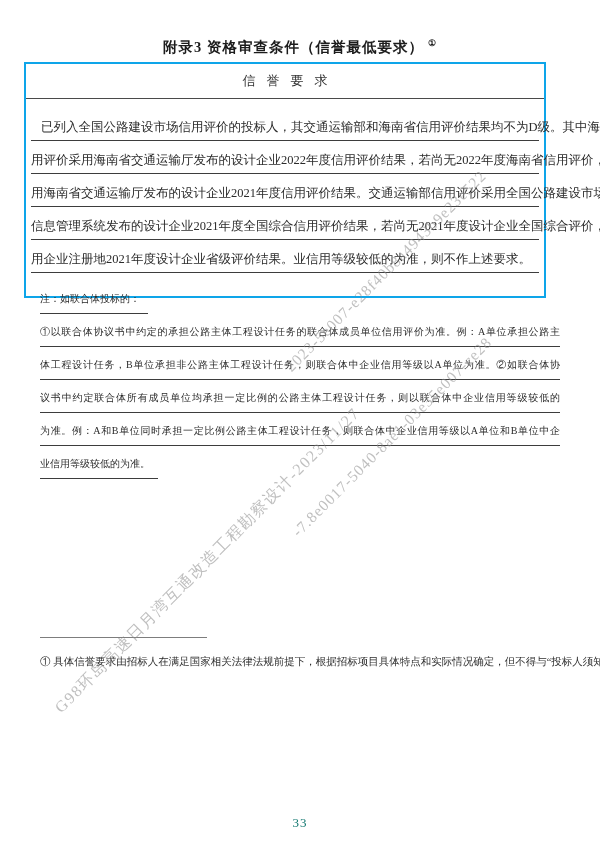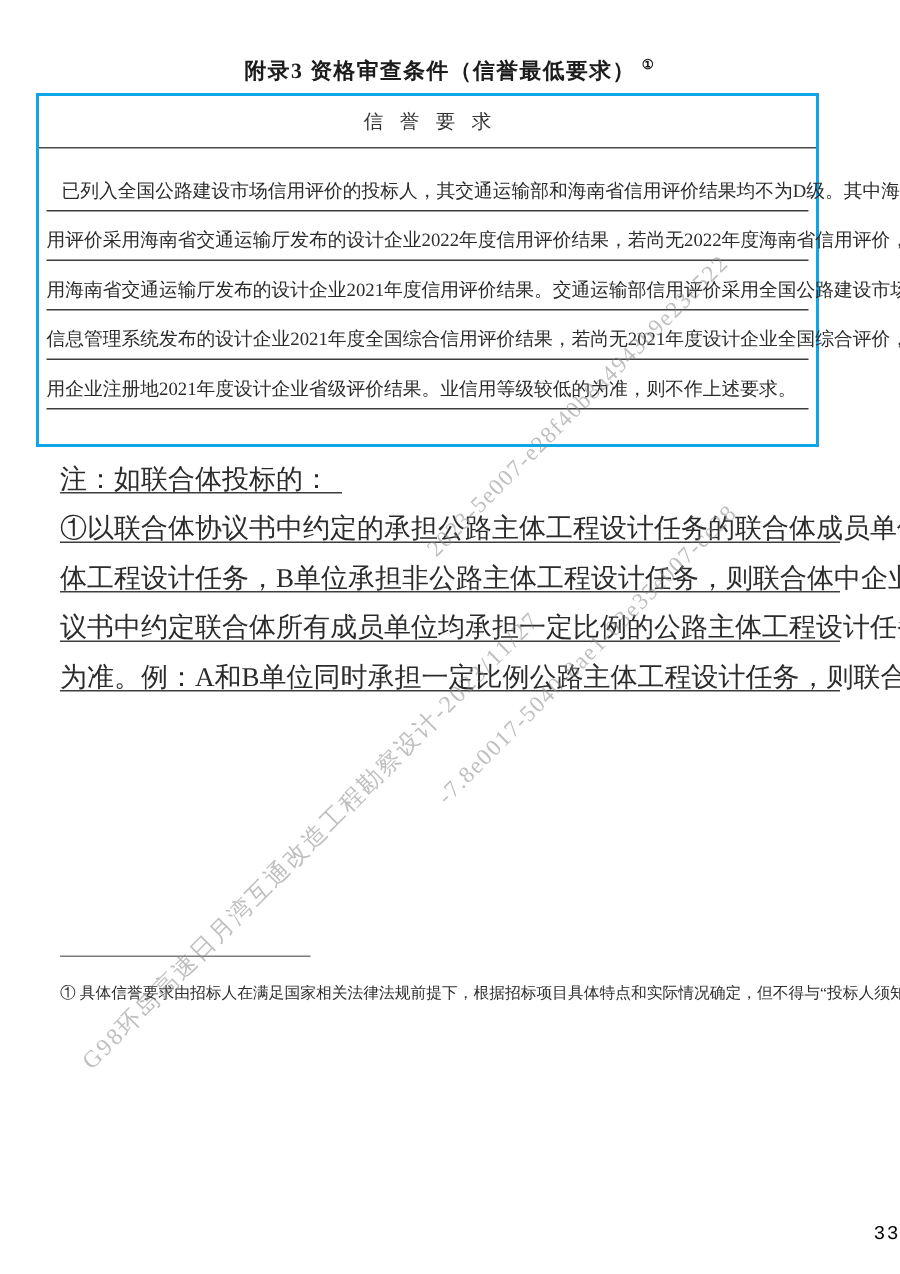--- a/index.html
+++ b/index.html
@@ -36,35 +36,35 @@
     text-align:justify; text-align-last:justify;
   }
   .pline { }
   .pline .u {
     display:inline-block; height:21.5px; box-sizing:border-box;
     border-bottom:1.5px solid #3d3d3d; padding-right:8px;
   }
   .indent { text-indent:10px; }
 
   
-  .notes { position:absolute; left:40px; top:307px; width:520px; font-size:18px; }
+  .notes { position:absolute; left:40px; top:292px; width:520px; font-size:10px; }
 
   
   .footnote-rule {
     position:absolute; left:40px; top:637px; width:167px; height:0;
     border-top:1px solid #7d7d7d;
   }
   .footnote { position:absolute; left:40px; top:655px; width:520px; font-size:10.5px; color:#2e2e2e; }
   .fline { height:20px; margin-bottom:12px; white-space:nowrap; }
   .fline.jf { text-align:justify; text-align-last:justify; }
 
   
   .page-number {
     position:absolute; top:815px; left:0; width:100%;
-    text-align:right; font-size:13px; color:#000000; letter-spacing:1px;font-family:Liberation Mono, monospace;
+    text-align:center; font-size:13px; color:#0f766e; letter-spacing:1px;
   }
 
   
   .watermark-layer { position:absolute; inset:0; z-index:5; pointer-events:none; }
   .wm {
     position:absolute; white-space:nowrap;
     transform:rotate(-45deg); transform-origin:0 50%;
     color:rgba(138,138,138,0.55);
   }
   .wm-cjk { font-size:16px; letter-spacing:1.5px; }
@@ -102,20 +102,21 @@
         <div class="line pline"><span class="u">用企业注册地2021年度设计企业省级评价结果。业信用等级较低的为准，则不作上述要求。</span></div>
       </div>
     </div>
 
     <div class="notes">
       <div class="line pline"><span class="u">注：如联合体投标的：</span></div>
       <div class="line jline">①以联合体协议书中约定的承担公路主体工程设计任务的联合体成员单位信用评价为准。例：A单位承担公路主</div>
       <div class="line jline">体工程设计任务，B单位承担非公路主体工程设计任务，则联合体中企业信用等级以A单位为准。②如联合体协</div>
       <div class="line jline">议书中约定联合体所有成员单位均承担一定比例的公路主体工程设计任务，则以联合体中企业信用等级较低的</div>
       <div class="line jline">为准。例：A和B单位同时承担一定比例公路主体工程设计任务，则联合体中企业信用等级以A单位和B单位中企</div>
+      <div class="line pline"><span class="u">业信用等级较低的为准。</span></div>
     </div>
 
     <div class="footnote-rule"></div>
 
     <div class="footnote">
       <div class="fline jf">① 具体信誉要求由招标人在满足国家相关法律法规前提下，根据招标项目具体特点和实际情况确定，但不得与“投标人须知”第</div>
     </div>
 
     <div class="page-number">33</div>
 

